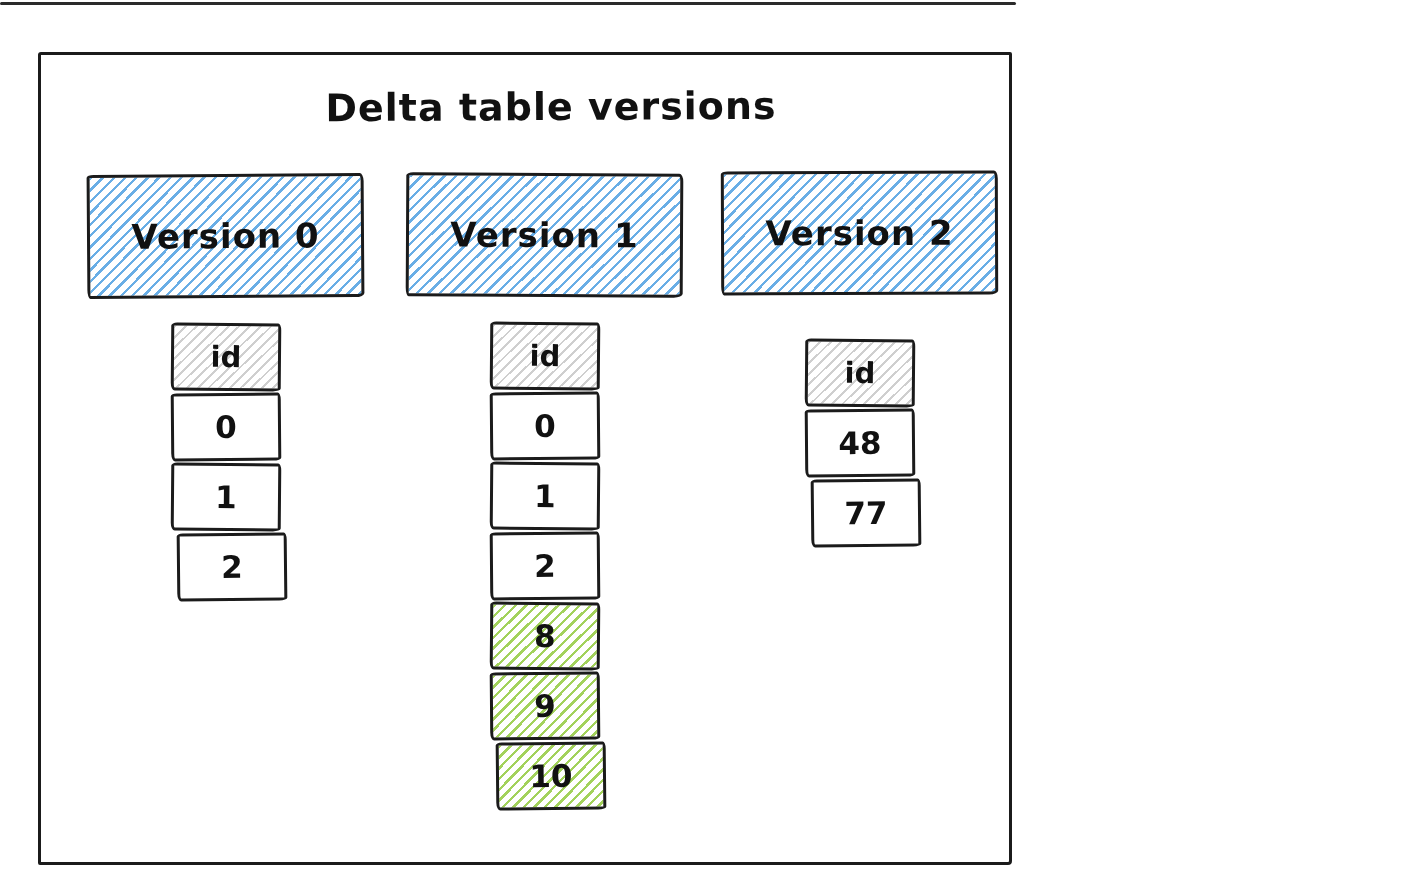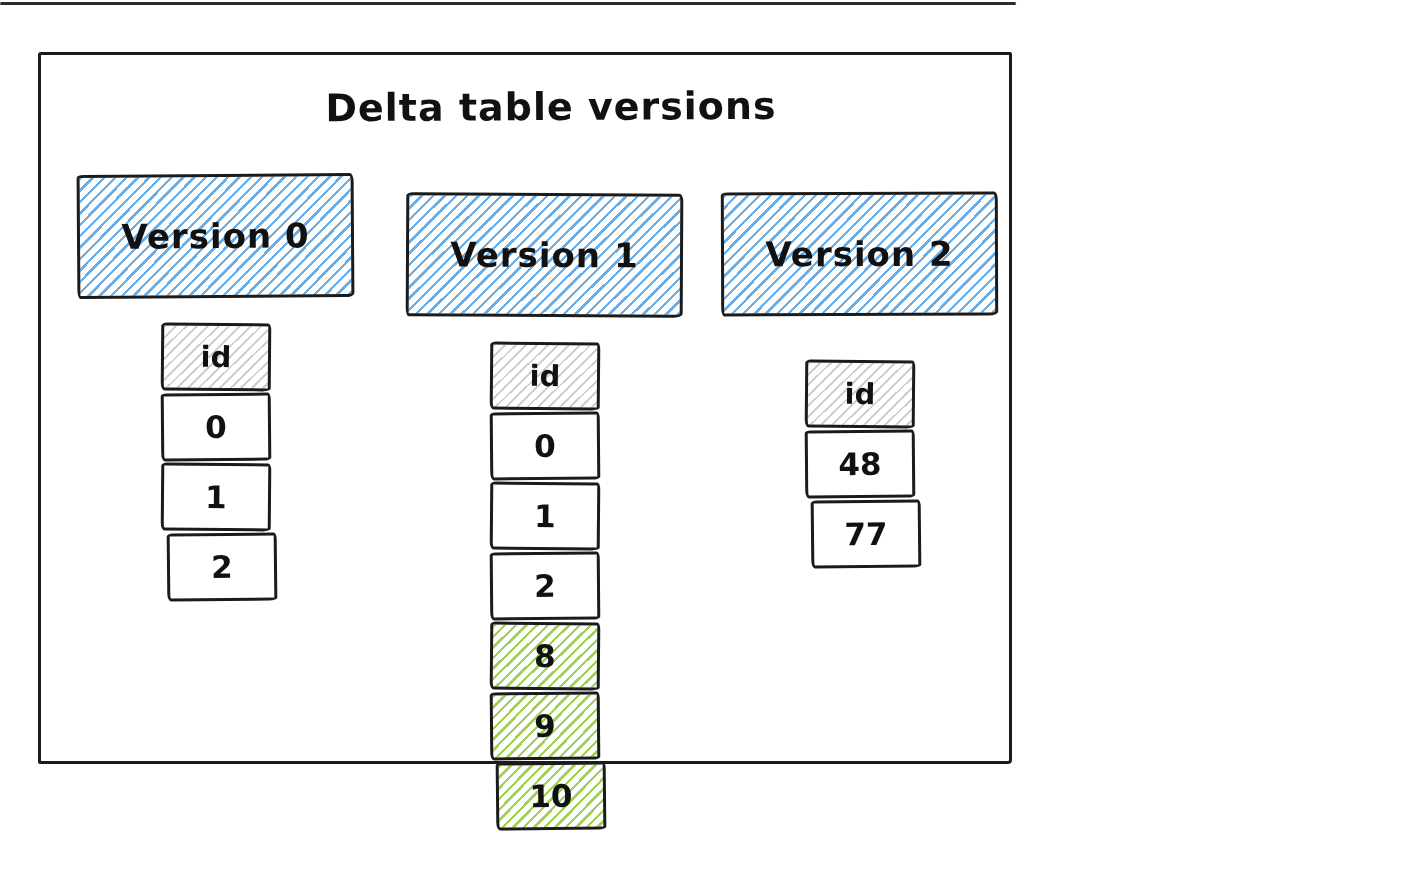--- a/index.html
+++ b/index.html
@@ -17,42 +17,42 @@
     position: absolute;
     left: 0; top: 2px;
     width: 1016px; height: 3px;
     background: #2a2a2a;
     border-radius: 2px;
   }
 
   .frame {
     position: absolute;
     left: 38px; top: 52px;
-    width: 974px; height: 712px;
+    width: 974px; height: 813px;
     border: 3px solid var(--stroke, #1b1b1b);
     border-radius: 3px 2px 4px 2px;
     background: #fff;
   }
 
   .title {
     position: absolute;
     top: 30px; left: 0;
     width: 100%;
     text-align: center;
     font-size: 38px;
     font-weight: 600;
     letter-spacing: 1px;
     transform: translateX(26px) rotate(-0.3deg);
     white-space: nowrap;
   }
 
   .version-group { position: absolute; width: 277px; }
-  .vg0 { left: 36px;  top: 119px; }
-  .vg1 { left: 365px; top: 118px; margin-top: 20px; }
-  .vg2 { left: 680px; top: 137px; }
+  .vg0 { left: 46px;  top: 119px; }
+  .vg1 { left: 365px; top: 118px; }
+  .vg2 { left: 680px; top: 116px; }
 
   .version-header {
     height: 124px;
     border: 3.5px solid var(--stroke, #1b1b1b);
     display: flex; align-items: center; justify-content: center;
     font-size: 34px; font-weight: 600;
     letter-spacing: 1px;
     background-color: #fff;
     background-image: repeating-linear-gradient(
       135deg,

